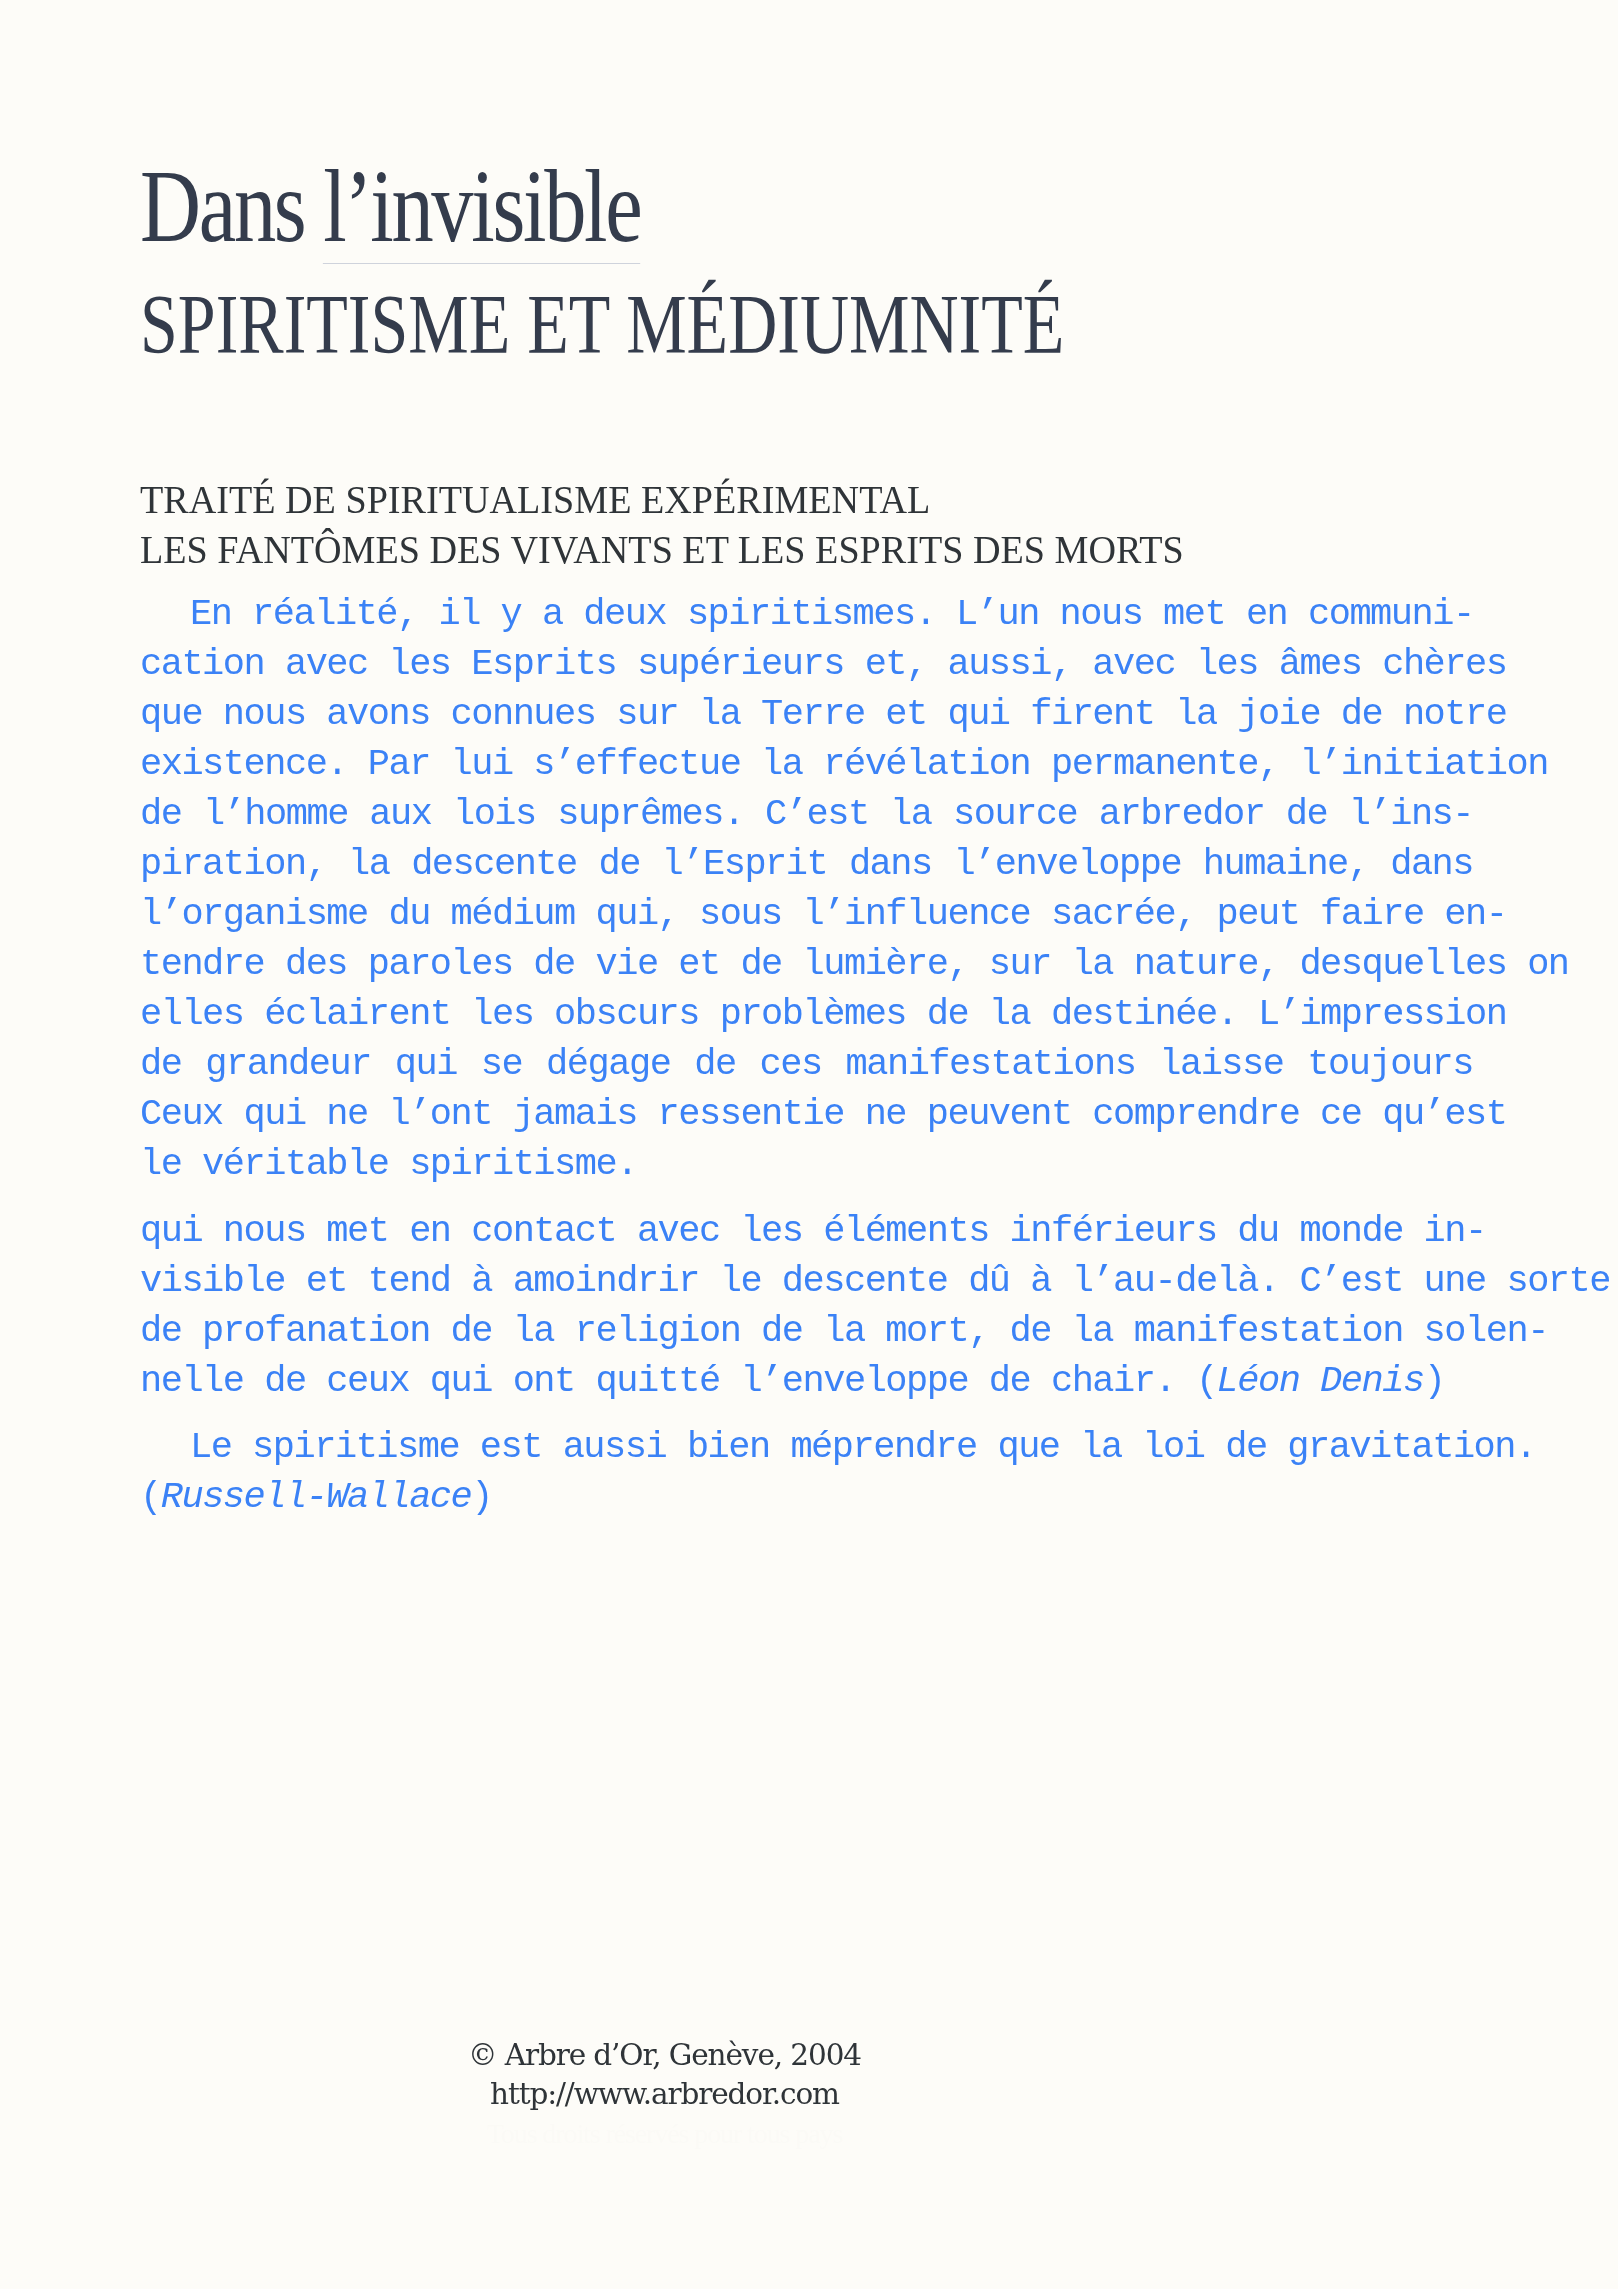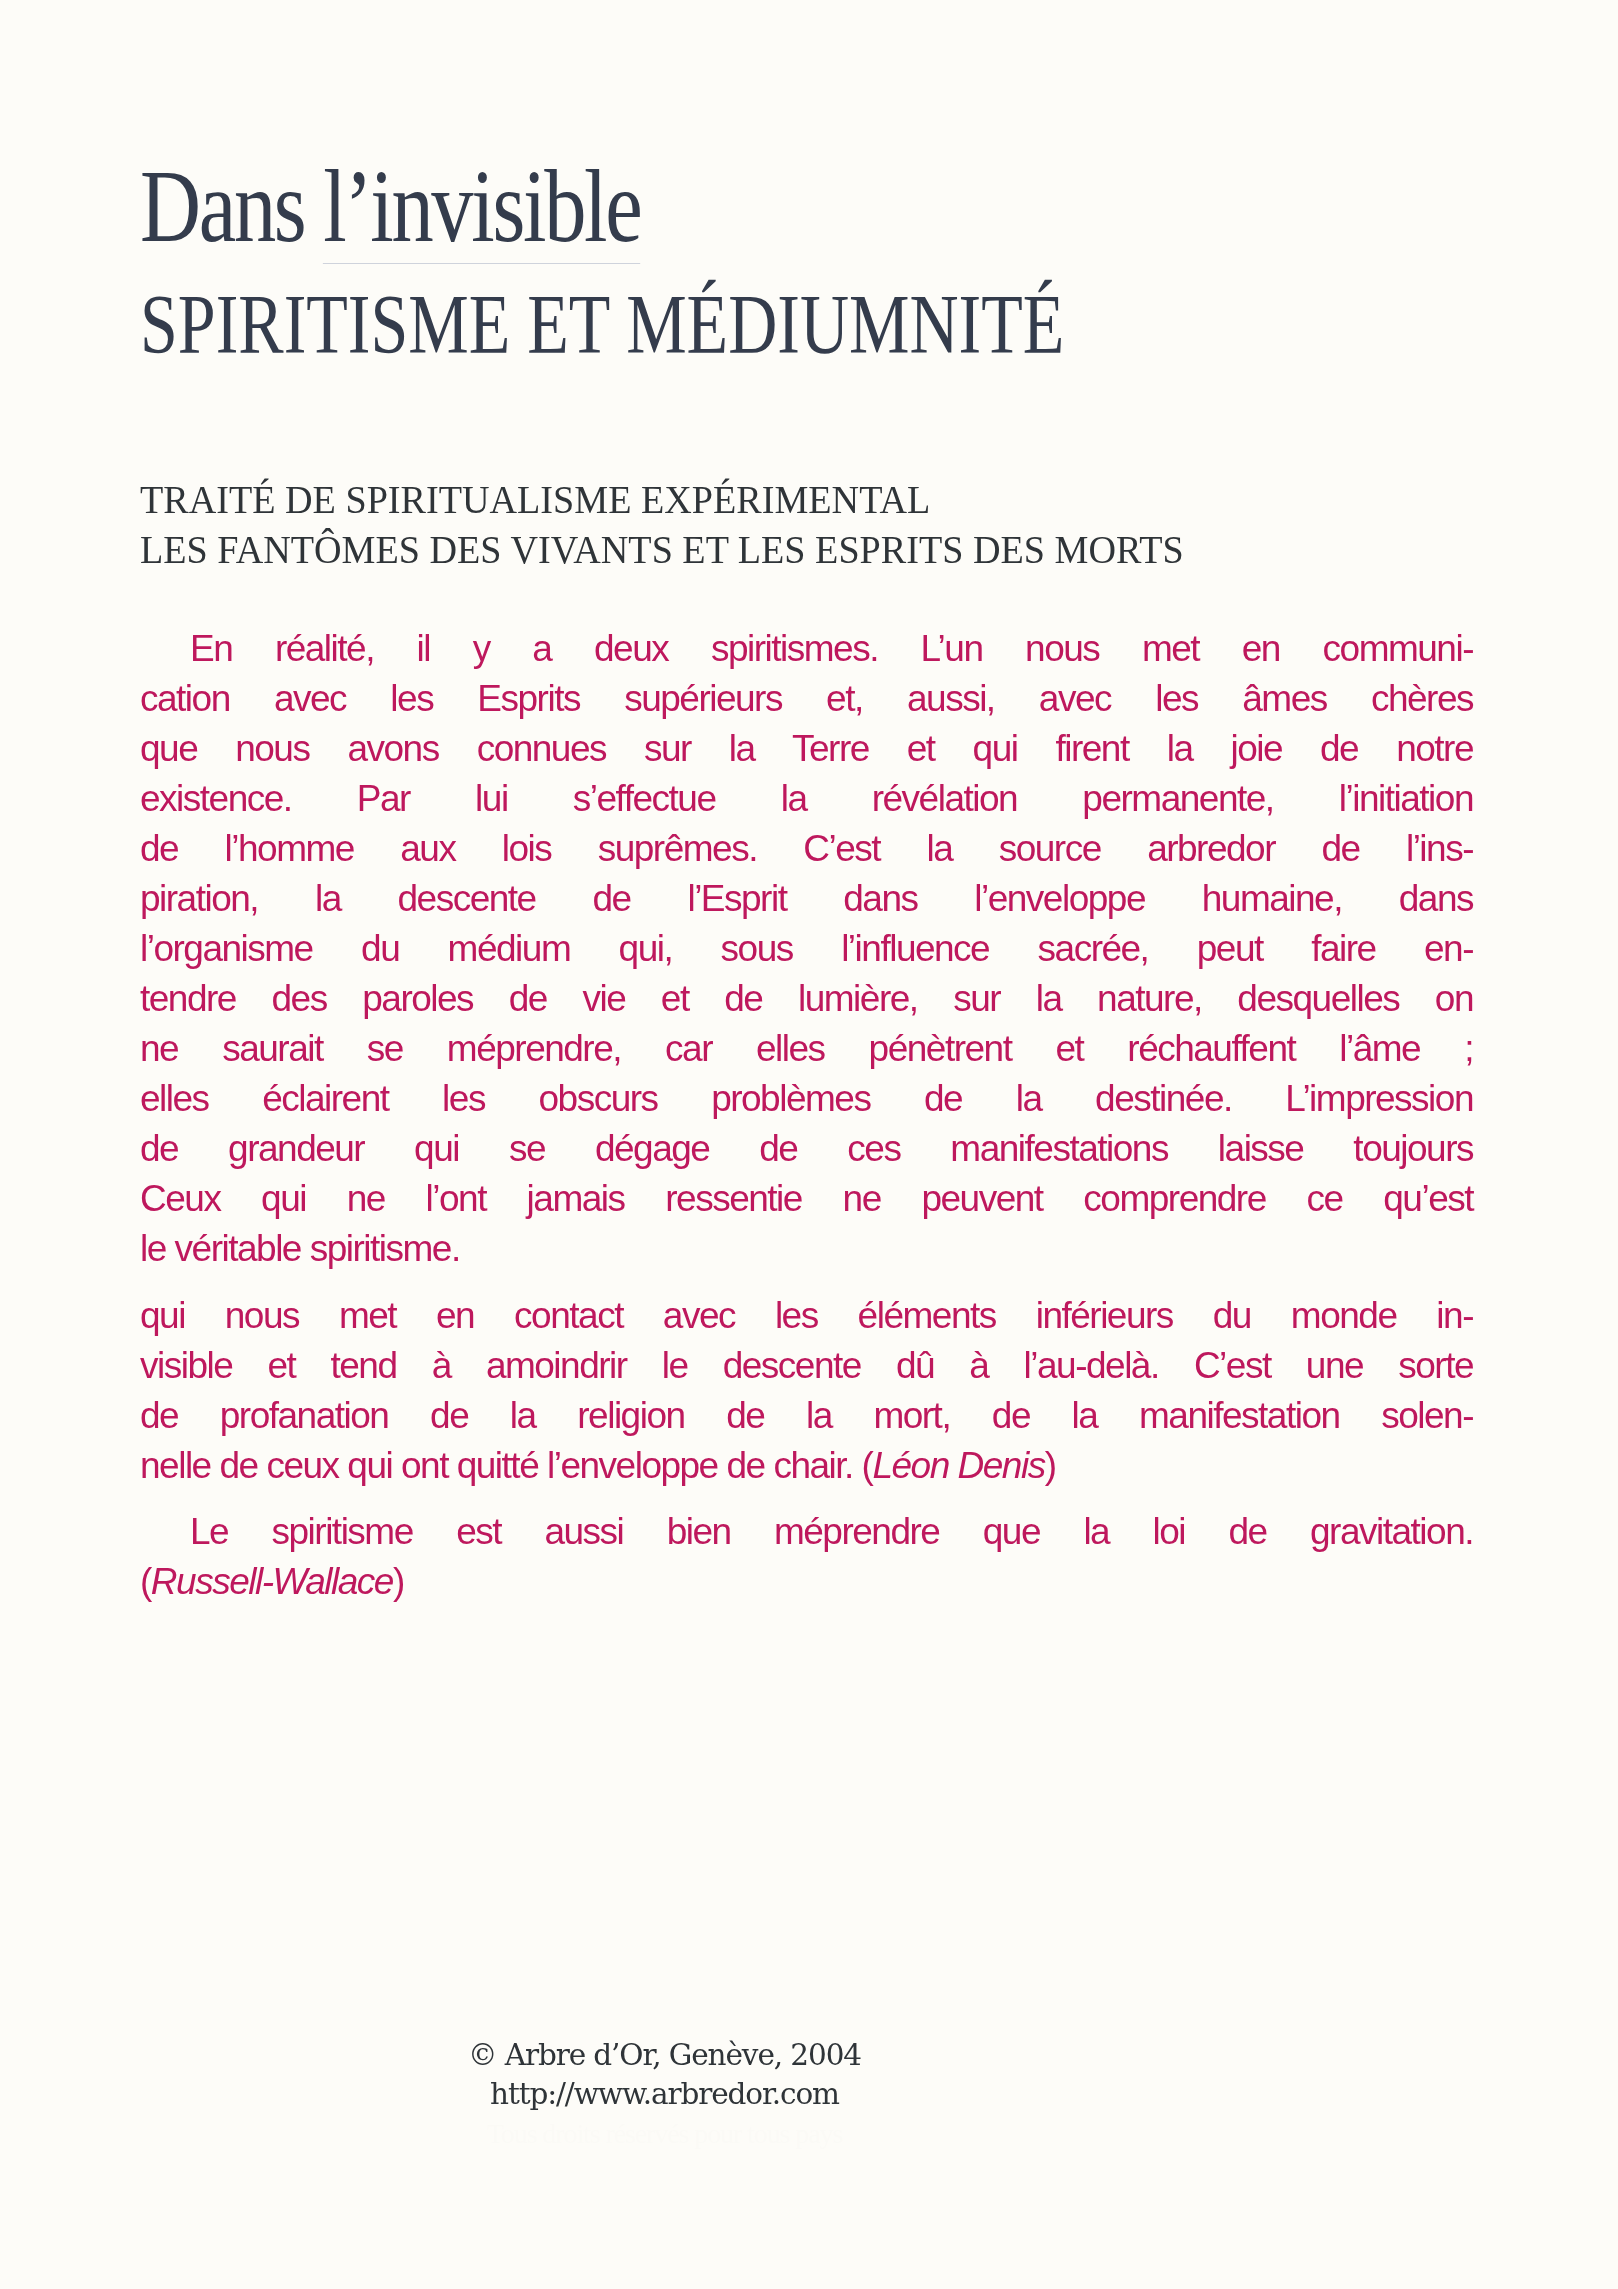--- a/index.html
+++ b/index.html
@@ -63,25 +63,24 @@
       transform: scaleX(0.93);
       transform-origin: left top;
       white-space: nowrap;
     }
     .kicker div { margin: 0; }
     .body {
       position: absolute;
       top: 589px;
       left: 0;
       width: 1333px;
-      font-family: Liberation Sans, sans-serif;
+      font-family: Liberation Mono, monospace;
       font-size: 37px;
       line-height: 50px;
-      color: #be185d;
-      margin-top: 35px;
+      color: #3b82f6;
     }
     .body .line {
       display: block;
       white-space: nowrap;
       text-align: justify;
       text-align-last: justify;
       height: 50px;
       letter-spacing: -1.5px;
       word-spacing: 0px;
     }
@@ -128,21 +127,20 @@
   <div class="body">
     <div class="para">
       <span class="line indent">En réalité, il y a deux spiritismes. L’un nous met en communi-</span>
       <span class="line">cation avec les Esprits supérieurs et, aussi, avec les âmes chères</span>
       <span class="line">que nous avons connues sur la Terre et qui firent la joie de notre</span>
       <span class="line">existence. Par lui s’effectue la révélation permanente, l’initiation</span>
       <span class="line">de l’homme aux lois suprêmes. C’est la source arbredor de l’ins-</span>
       <span class="line">piration, la descente de l’Esprit dans l’enveloppe humaine, dans</span>
       <span class="line">l’organisme du médium qui, sous l’influence sacrée, peut faire en-</span>
       <span class="line">tendre des paroles de vie et de lumière, sur la nature, desquelles on</span>
-      <span class="line">ne saurait se méprendre, car elles pénètrent et réchauffent l’âme ;</span>
       <span class="line">elles éclairent les obscurs problèmes de la destinée. L’impression</span>
       <span class="line">de grandeur qui se dégage de ces manifestations laisse toujours</span>
       <span class="line">Ceux qui ne l’ont jamais ressentie ne peuvent comprendre ce qu’est</span>
       <span class="line last">le véritable spiritisme.</span>
     </div>
 
     <div class="para">
       <span class="line">qui nous met en contact avec les éléments inférieurs du monde in-</span>
       <span class="line">visible et tend à amoindrir le descente dû à l’au-delà. C’est une sorte</span>
       <span class="line">de profanation de la religion de la mort, de la manifestation solen-</span>

